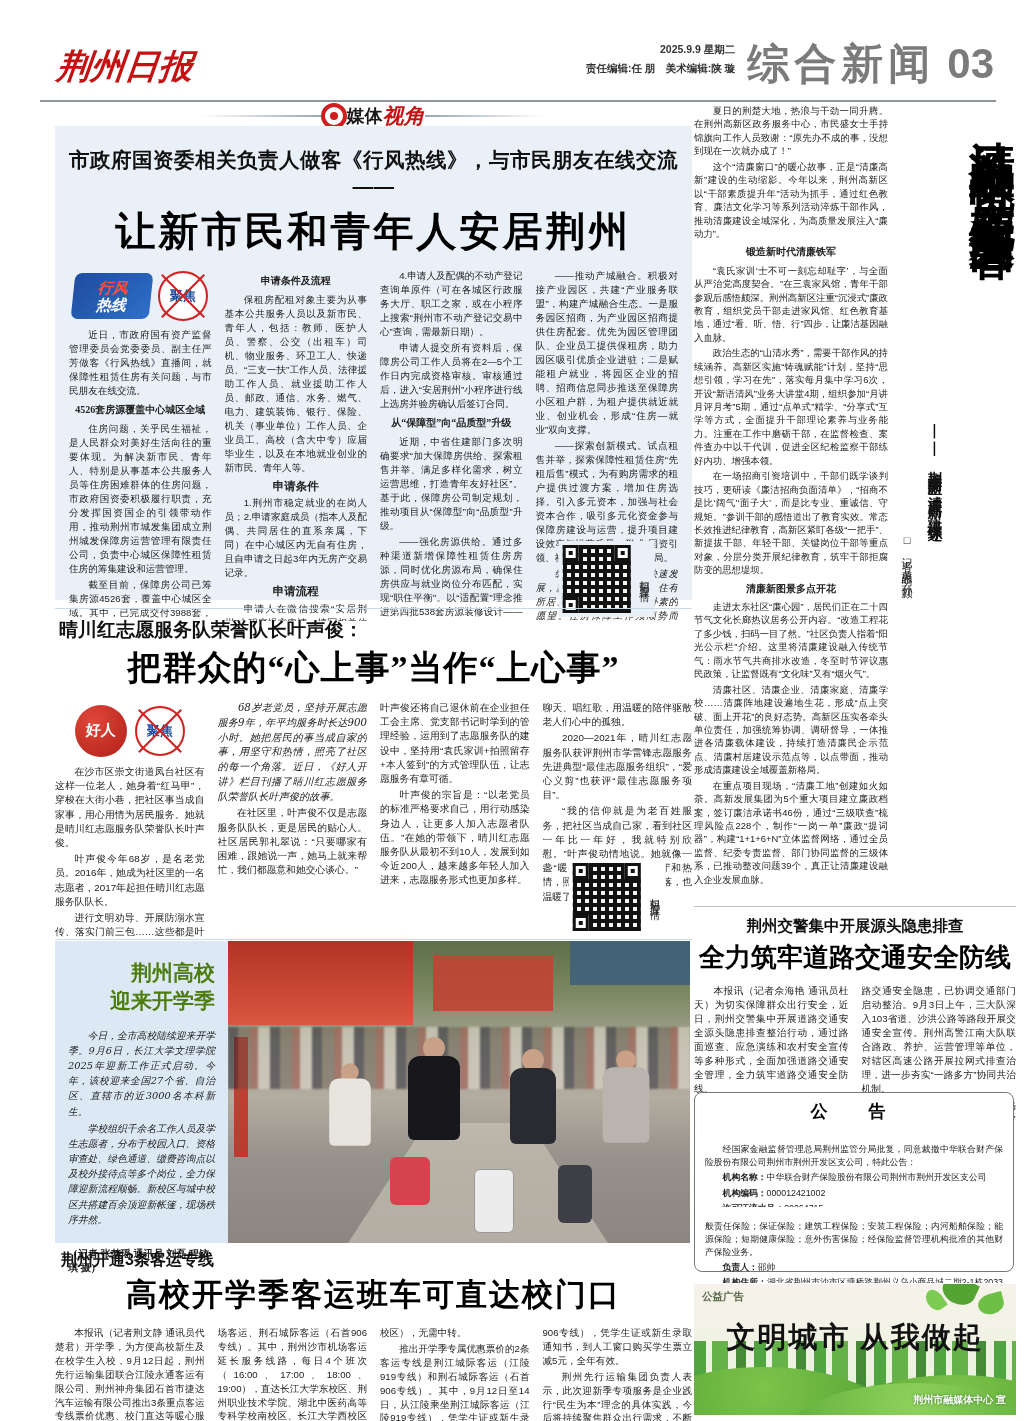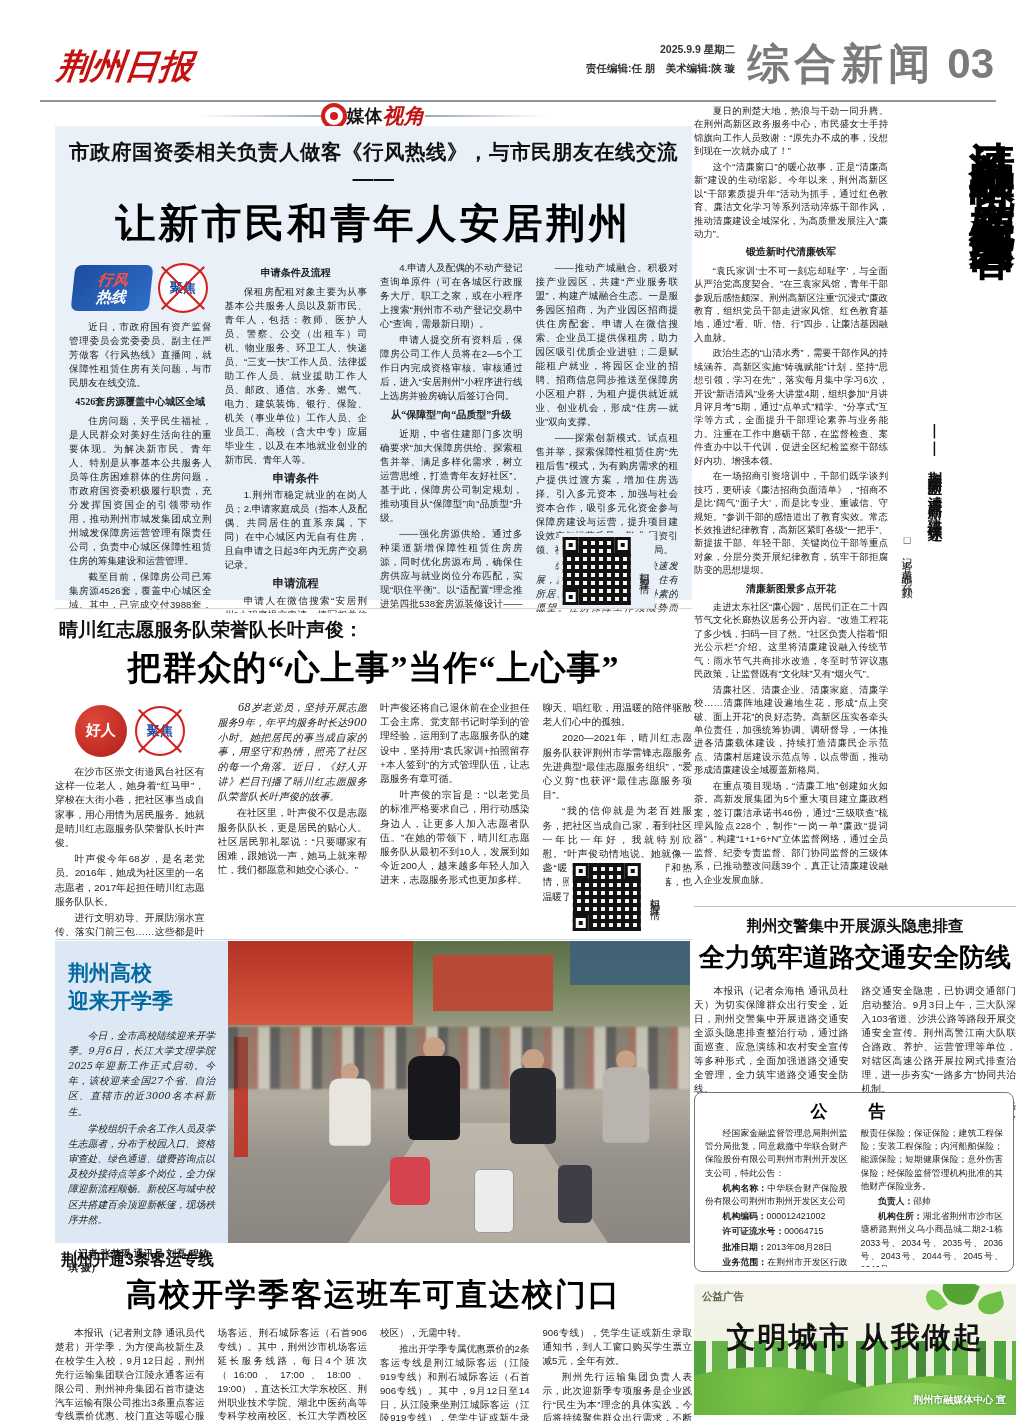--- a/index.html
+++ b/index.html
@@ -27,21 +27,21 @@
   .blk-lead{font-family:"DejaVu Serif",serif;font-style:italic;color:#222;text-indent:2em;font-size:10.2px;}
   
   .badge{position:absolute;left:200px;top:102px;width:345px;display:flex;align-items:center;}
   .badge .line{flex:1;height:2px;background:linear-gradient(90deg,transparent,#9aa6b4);}
   .badge .line.r{background:linear-gradient(90deg,#9aa6b4,transparent);}
   .badge-icon{width:26px;height:26px;border-radius:50%;border:4px solid #d01d1d;position:relative;box-sizing:border-box;}
   .badge-icon::after{content:"";position:absolute;left:5px;top:5px;width:8px;height:8px;border-radius:50%;background:#d01d1d;}
   .badge-t1{font-size:18px;font-weight:900;}
   .badge-t2{font-size:21px;font-weight:900;color:#c41212;font-family:"Liberation Serif",serif;font-style:italic;}
   .mv{position:absolute;left:55px;top:126px;width:637px;height:474px;background:#e9f0f7;}
-  .mv-kicker{margin-top:12px;text-align:center;font-size:20.5px;font-weight:800;letter-spacing:.5px;color:#111;}
+  .mv-kicker{margin-top:20px;text-align:center;font-size:20.5px;font-weight:800;letter-spacing:.5px;color:#111;}
   .mv-headline{text-align:center;font-size:40px;font-weight:900;letter-spacing:3px;margin-top:6px;
                font-family:"Liberation Serif",serif;color:#000;}
   .mv-cols{margin:10px 14px 0;height:352px;font-size:9.6px;line-height:1.46;color:#222;}
   .xflogo{display:flex;gap:7px;align-items:center;justify-content:center;margin:2px 0 7px;}
   .xf1{width:78px;height:46px;background:linear-gradient(135deg,#1d4c9e,#2f6fc9);border-radius:7px;
        display:flex;flex-direction:column;align-items:center;justify-content:center;transform:skew(-6deg);
        font-weight:900;font-style:italic;font-size:15px;line-height:1.15;}
   .xf1 .a{color:#ff5040;} .xf1 .b{color:#fff;}
   .focus-icon{width:46px;height:46px;border:2.5px solid #d02020;border-radius:50%;position:relative;flex:none;
               display:flex;align-items:center;justify-content:center;font-weight:900;font-size:13px;color:#1d4c9e;
@@ -78,39 +78,39 @@
                letter-spacing:6px;line-height:1.05;color:#000;flex:1;height:100%;}
   
   .traffic{position:absolute;left:694px;top:906px;width:322px;border-top:1px solid #bfbfbf;padding-top:9px;box-sizing:border-box;}
   .tr-kicker{text-align:center;font-size:15.5px;font-weight:900;color:#111;}
   .tr-headline{text-align:center;font-size:26px;font-weight:900;font-family:"Liberation Serif",serif;margin-top:3px;color:#000;}
   .tr-cols{margin-top:9px;height:134px;font-size:9.7px;line-height:1.45;color:#222;}
   
   .notice{position:absolute;left:694px;top:1092px;width:320px;height:180px;border:1.5px solid #777;border-radius:8px;
           box-sizing:border-box;padding:7px 10px;background:#fff;}
   .nt-title{text-align:center;font-size:17px;font-weight:900;letter-spacing:12px;color:#000;}
-  .nt-cols{margin-top:4px;height:140px;font-size:8.8px;line-height:1.5;color:#222;}
+  .nt-cols{margin-top:20px;height:140px;font-size:8.8px;line-height:1.5;color:#222;flex-direction:column;}
   
   .ad{position:absolute;left:694px;top:1284px;width:322px;height:131px;overflow:hidden;
       background:linear-gradient(180deg,#f6f3ea 0%,#eef2e2 60%,#e3eed6 100%);}
   .ad-tag{position:absolute;left:8px;top:6px;font-size:10.5px;font-weight:700;color:#5c6b4a;}
   .ad-head{position:absolute;left:0;right:0;top:34px;text-align:center;font-size:29px;font-weight:900;
            font-family:"Liberation Serif",serif;color:#111;letter-spacing:2px;}
   .ad-skyline{position:absolute;left:0;right:0;bottom:26px;height:48px;opacity:.9;
       background:repeating-linear-gradient(90deg,#3f9d2f 0 12px,transparent 12px 18px,#56ab38 18px 34px,transparent 34px 42px,#347f26 42px 52px,transparent 52px 60px);}
   .ad-hill{position:absolute;width:260px;height:110px;border-radius:50%;background:radial-gradient(circle at 50% 20%,#7cc44a,#4f9e2e);}
   .h1{left:-60px;bottom:-62px;} .h2{right:-70px;bottom:-70px;} .h3{left:90px;bottom:-78px;background:radial-gradient(circle at 50% 20%,#8ed25a,#5aa836);}
   .ad-leaf{position:absolute;border-radius:50% 0 50% 50%;background:#54a433;}
   .l1{width:34px;height:26px;right:40px;top:-6px;transform:rotate(25deg);}
   .l2{width:26px;height:20px;right:12px;top:10px;transform:rotate(-15deg);background:#6dbf45;}
   .l3{width:22px;height:16px;right:70px;top:8px;transform:rotate(55deg);background:#7ccb52;}
   .ad-credit{position:absolute;right:10px;bottom:8px;font-size:10px;font-weight:700;color:#fff;text-shadow:0 0 3px #2e7020;}
   
   .cap{position:absolute;left:55px;top:941px;width:173px;height:302px;background:#dce9f5;box-sizing:border-box;padding:18px 13px 8px;}
-  .cap-title{text-align:left;font-size:21px;font-weight:900;font-family:"Liberation Serif",serif;line-height:1.35;color:#0369a1;}
+  .cap-title{text-align:right;font-size:21px;font-weight:900;font-family:"Liberation Serif",serif;line-height:1.35;color:#4d7c0f;}
   .cap-body{margin-top:12px;font-size:9.8px;line-height:1.55;font-family:"DejaVu Serif",serif;font-style:italic;color:#222;text-align:justify;}
   .cap-credit{margin-top:20px;font-size:10px;font-weight:700;color:#222;}
   .photo{position:absolute;left:228px;top:941px;width:462px;height:302px;overflow:hidden;
       background:linear-gradient(180deg,#5e6e49 0%,#78875e 16%,#a5a394 34%,#b3aca0 52%,#96918a 72%,#8b8681 100%);}
   .ph-awning{position:absolute;left:0;top:0;width:185px;height:84px;background:linear-gradient(180deg,#b23325,#d85740);}
   .ph-awning2{position:absolute;left:205px;top:14px;width:120px;height:56px;background:#c14434;opacity:.9;}
   .ph-tarp{position:absolute;right:0;top:0;width:120px;height:44px;background:#3c5f7c;opacity:.85;}
   .ph-crowd{position:absolute;left:0;right:0;top:86px;height:62px;filter:blur(1px);opacity:.9;
       background:repeating-linear-gradient(90deg,rgba(40,40,52,.6) 0 10px,rgba(96,82,70,.45) 10px 22px,rgba(152,62,50,.5) 22px 30px,rgba(232,226,214,.55) 30px 42px);}
   .ph-path{position:absolute;left:120px;bottom:0;width:260px;height:120px;background:#cfc8bb;opacity:.6;
@@ -192,21 +192,21 @@
           <div>
             <p class="blk-p">4.申请人及配偶的不动产登记查询单原件（可在各城区行政服务大厅、职工之家，或在小程序上搜索“荆州市不动产登记交易中心”查询，需最新日期）。</p>
             <p class="blk-p">申请人提交所有资料后，保障房公司工作人员将在2—5个工作日内完成资格审核。审核通过后，进入“安居荆州”小程序进行线上选房并验房确认后签订合同。</p>
             <div class="blk-h">从“保障型”向“品质型”升级</div>
             <p class="blk-p">近期，中省住建部门多次明确要求“加大保障房供给、探索租售并举、满足多样化需求，树立运营思维，打造青年友好社区”。基于此，保障房公司制定规划，推动项目从“保障型”向“品质型”升级。</p>
             <p class="blk-p">——强化房源供给。通过多种渠道新增保障性租赁住房房源，同时优化房源布局，确保住房供应与就业岗位分布匹配，实现“职住平衡”。以“适配置”理念推进第四批538套房源装修设计——联合外部机构开展市场调研，结合房源周边产业、商业资源，精准匹配租户需求与生活习惯，制定个性化装修配置清单。</p>
           </div>
         </div>
       <div class="col posrel">
         <div>
-            <p class="blk-p">——推动产城融合。积极对接产业园区，共建“产业服务联盟”，构建产城融合生态。一是服务园区招商，为产业园区招商提供住房配套。申请人在微信搜索、企业员工提供保租房，助力园区吸引优质企业进驻；二是赋能租户就业，将园区企业的招聘、招商信息同步推送至保障房小区租户群，为租户提供就近就业、创业机会，形成“住房—就业”双向支撑。</p>
+            <p class="blk-p">——推动产城融合。积极对接产业园区，共建“产业服务联盟”，构建产城融合生态。一是服务园区招商，为产业园区招商提供住房配套。优先为园区管理团队、企业员工提供保租房，助力园区吸引优质企业进驻；二是赋能租户就业，将园区企业的招聘、招商信息同步推送至保障房小区租户群，为租户提供就近就业、创业机会，形成“住房—就业”双向支撑。</p>
             <p class="blk-p">——探索创新模式。试点租售并举，探索保障性租赁住房“先租后售”模式，为有购房需求的租户提供过渡方案，增加住房选择。引入多元资本，加强与社会资本合作，吸引多元化资金参与保障房建设与运营，提升项目建设效率与运营质量，形成“国资引领、社会参与”的良性发展格局。</p>
             <p class="blk-note">编辑观点：随着城市快速发展，新市民群体与日俱增，住有所居、融入城市是他们最朴素的愿望。住房保障工作须顺势而为，对收入不高、只能靠租房解决住房问题的群体提供保障性租赁住房，让他们进得来、留得下、住得安、能成业，放开手脚为自己的美好生活、城市的建设发展而奋斗。</p>
           </div>
         <div class="qr-wrap bgblue">
           <div class="qr">
               <i class="e1"></i>
               <i class="e2"></i>
               <i class="e3"></i>
             </div>
           <div class="qr-label">扫码看详情</div>

